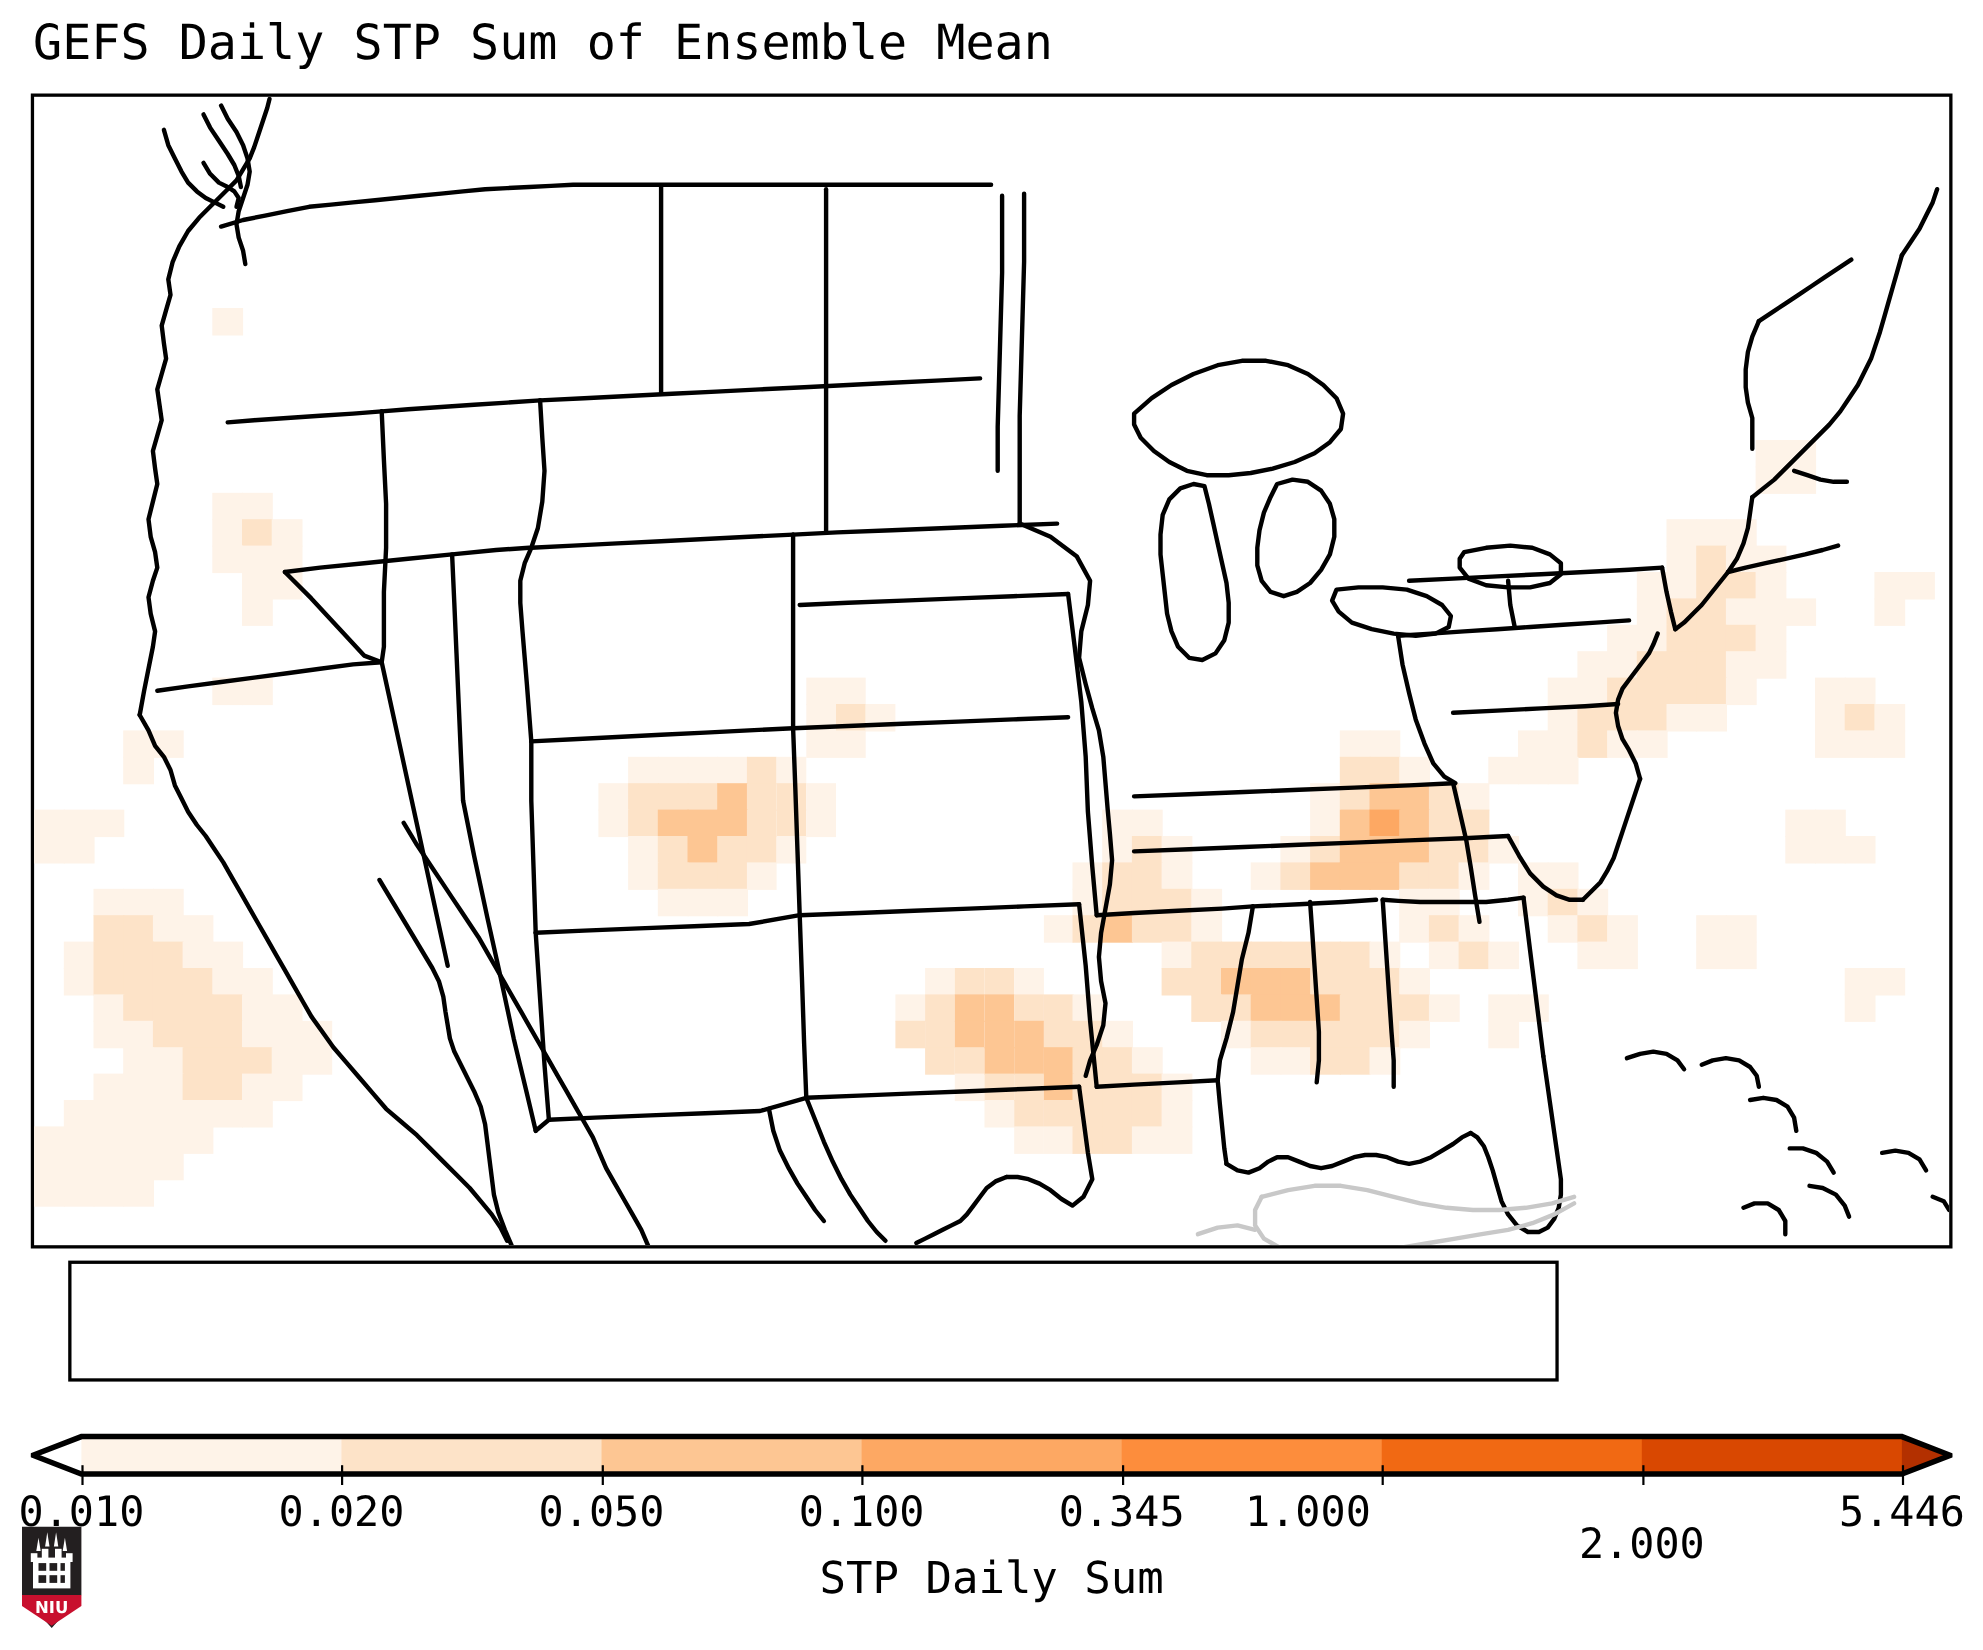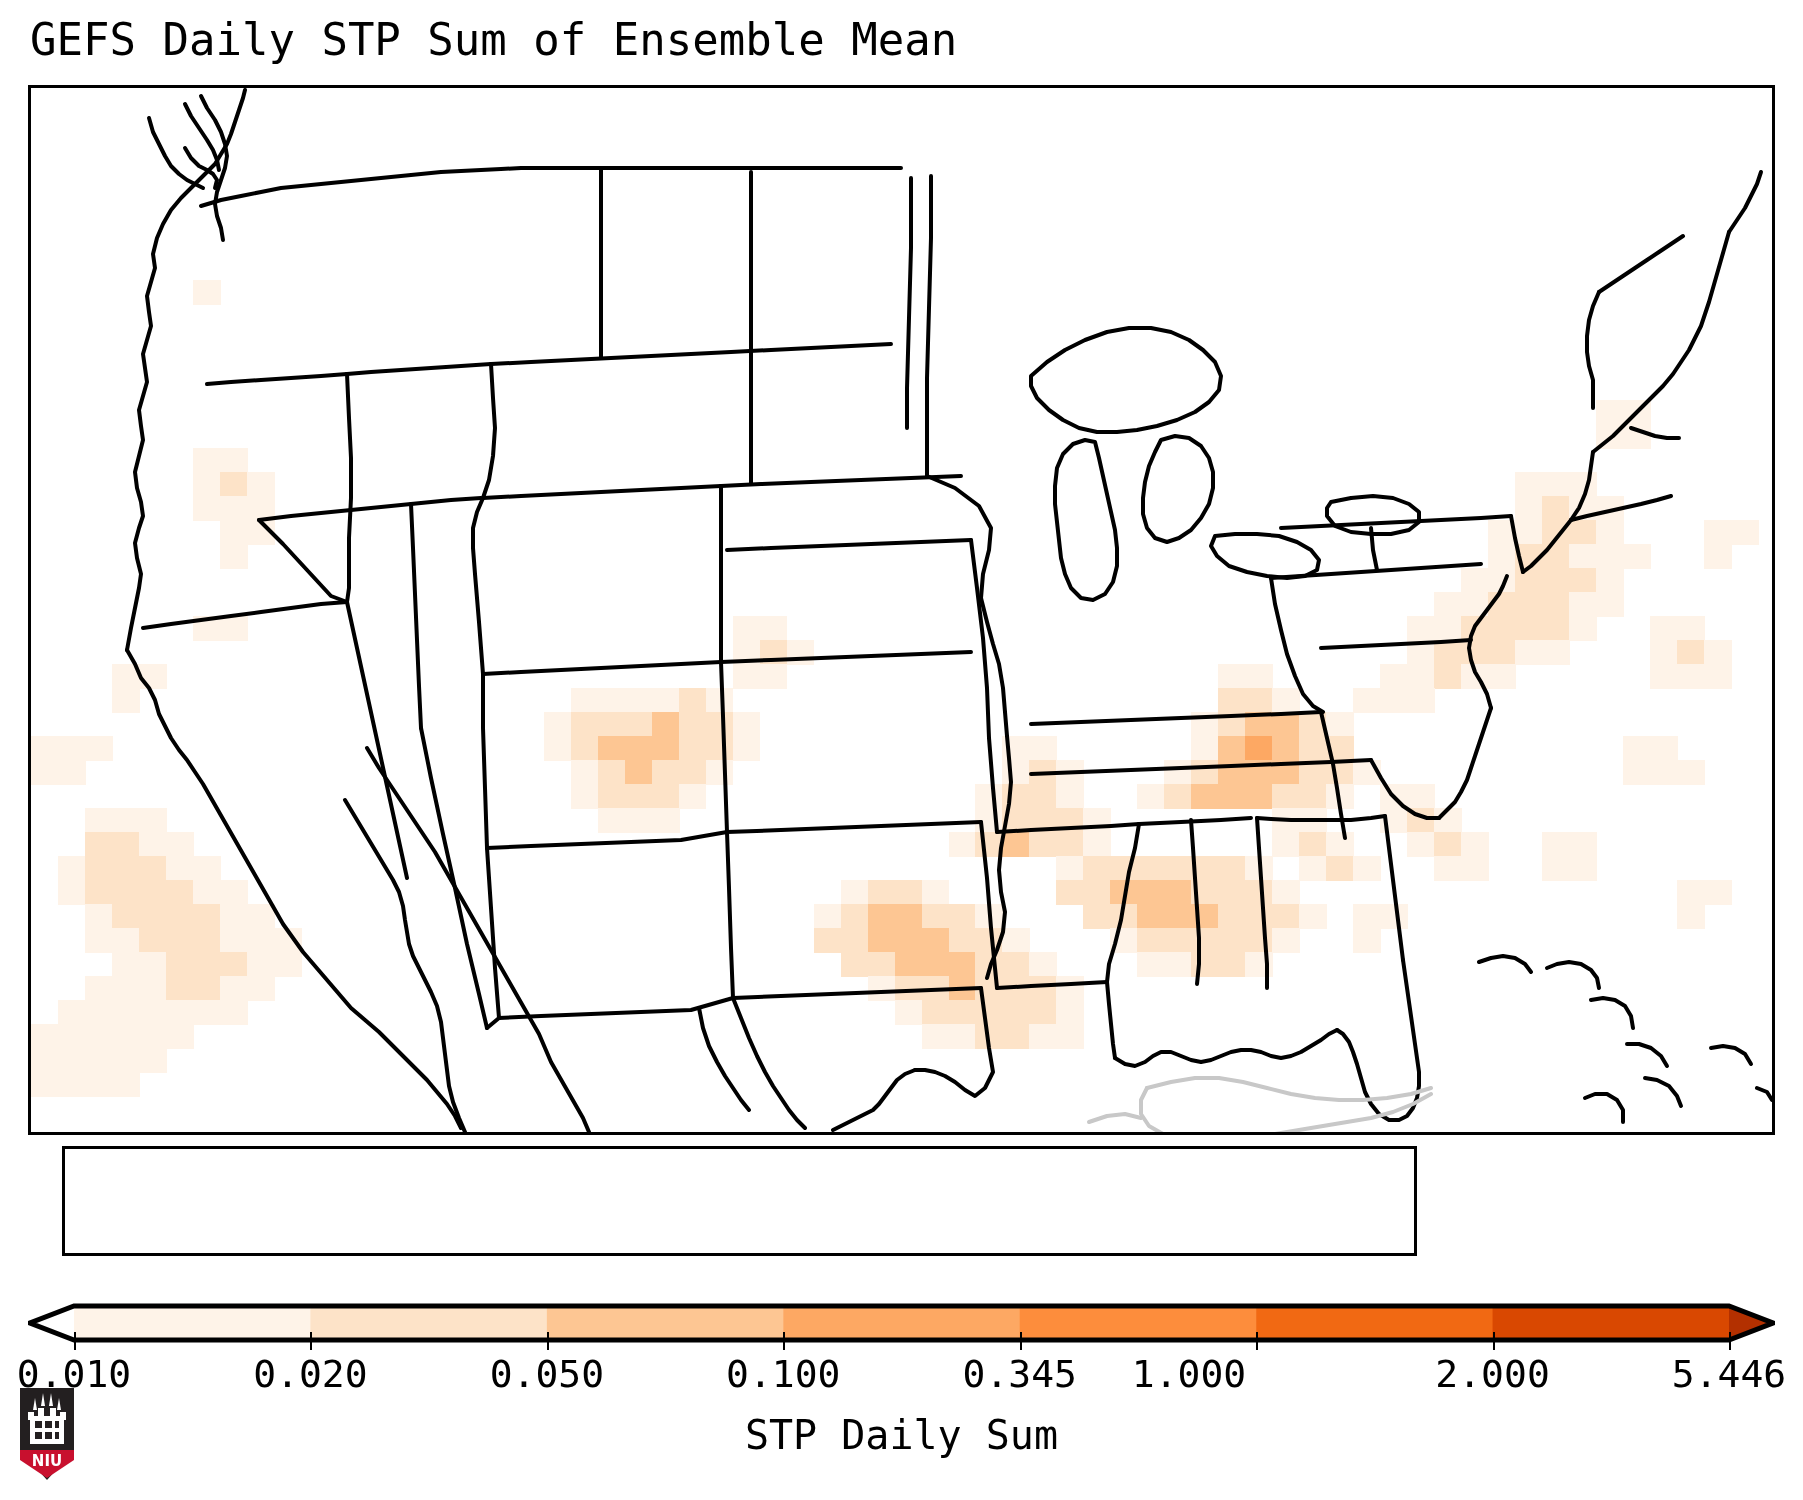--- a/index.html
+++ b/index.html
@@ -678,21 +678,21 @@
     <span style="left: 1464.57px;"></span>
     <span style="left: 1701px;"></span>
   </div>
 <div id="cbar-labels">
     <span style="left: 74px;">0.010</span>
     <span style="left: 310.429px;">0.020</span>
     <span style="left: 546.857px;">0.050</span>
     <span style="left: 783.286px;">0.100</span>
     <span style="left: 1019.71px;">0.345</span>
     <span style="left: 1189px;">1.000</span>
-    <span style="left: 1492.57px;">2.000</span>
+    <span style="left: 1492.57px; margin-top: 29px;">2.000</span>
     <span style="left: 1729px;">5.446</span>
   </div>
 <div id="cbar-axis-label">STP Daily Sum</div>
 
 <svg id="niu-logo" viewBox="0 0 62 100">
   <path d="M4,4 L58,4 L58,66 L31,96 L4,66 Z" fill="#231f20"></path>
   <g fill="#ffffff">
     <rect x="14" y="32" width="34" height="28"></rect>
     <rect x="12" y="28" width="6" height="8"></rect>
     <rect x="22" y="24" width="6" height="12"></rect>

